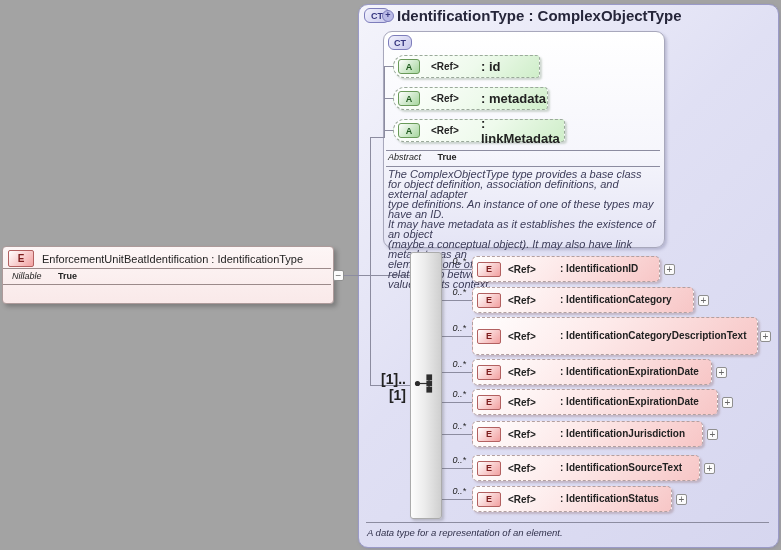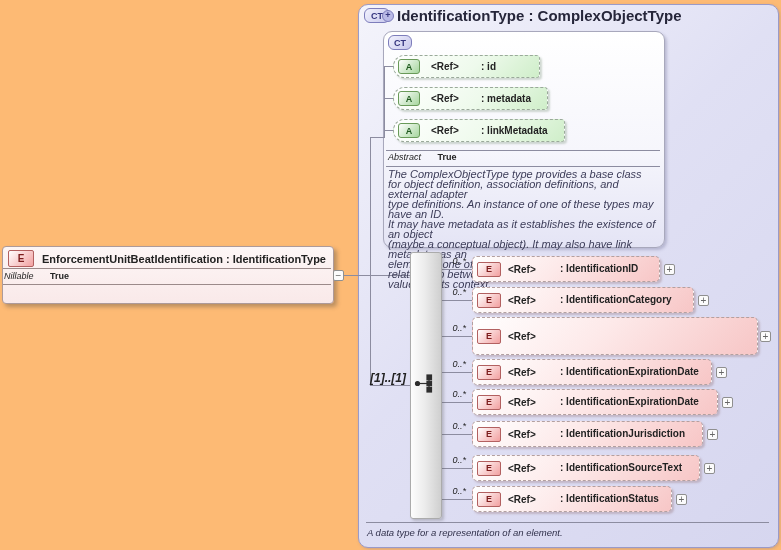--- a/index.html
+++ b/index.html
@@ -1,16 +1,16 @@
 <!DOCTYPE html>
 <html><head>
 <meta charset="utf-8">
 <style>
   html,body{margin:0;padding:0;background:#ffffff;}
-  #stage{position:relative;width:781px;height:550px;font-family:"Liberation Sans",sans-serif;overflow:hidden;background:#fdba74;}
+  #stage{position:relative;width:781px;height:550px;font-family:"Liberation Sans",sans-serif;overflow:hidden;background:#a3a3a3;}
   
   .type-box{position:absolute;left:358px;top:4px;width:419px;height:542px;border:1px solid #9a9ac8;border-radius:10px;
     background:linear-gradient(135deg,#f4f4fb 0%,#e0e0f4 45%,#d6d6ef 100%);box-shadow:1px 1px 3px rgba(120,120,160,.35);}
   .type-header{position:absolute;left:364px;top:7px;display:flex;align-items:center;gap:7px;}
   .type-title{font-size:15px;font-weight:bold;color:#26263a;}
   
   .base-box{position:absolute;left:383px;top:31px;width:280px;height:215px;border:1px solid #a8a8bc;border-radius:9px;
     background:linear-gradient(180deg,#ffffff 0%,#f6f6fc 55%,#e4e4f5 100%);box-shadow:2px 2px 3px rgba(90,90,130,.3);}
   .base-header{position:absolute;left:388px;top:35px;display:flex;align-items:center;gap:6px;}
   .base-title{font-size:11px;font-weight:bold;color:#26263a;}
@@ -22,41 +22,41 @@
   .ctp-icon .plus{position:absolute;right:-5px;top:1px;width:10px;height:10px;border:1px solid #7d7dbb;border-radius:50%;
     background:#b9b9e6;color:#34347e;font-size:9px;line-height:9px;text-align:center;font-weight:bold;}
   .e-icon{display:inline-flex;align-items:center;justify-content:center;width:22px;height:13px;border:1px solid #b26060;border-radius:2px;
     background:linear-gradient(135deg,#ffffff,#f2a0a0);font-size:9px;font-weight:bold;color:#7c1d1d;flex:none;}
   .a-icon{display:inline-flex;align-items:center;justify-content:center;width:20px;height:13px;border:1px solid #699a59;border-radius:3px;
     background:linear-gradient(135deg,#ffffff,#a6d69e);font-size:9px;font-weight:bold;color:#1f5a1f;flex:none;}
   
   .left-box{position:absolute;left:2px;top:246px;width:330px;height:56px;border:1px solid #ad9a9a;border-radius:4px;
     background:linear-gradient(180deg,#fdf6f6,#f9e9e9);box-shadow:3px 3px 4px rgba(60,60,60,.35);}
   .left-title-row{position:absolute;left:8px;top:250px;display:flex;align-items:center;gap:8px;}
-  .left-title{font-size:11px;font-weight:bold;color:#222;}
+  .left-title{font-size:11px;font-weight:normal;color:#222;}
   .lb-e-icon{display:inline-flex;align-items:center;justify-content:center;width:24px;height:15px;border:1px solid #b26060;border-radius:2px;
     background:linear-gradient(135deg,#ffffff,#f2a0a0);font-size:10px;font-weight:bold;color:#7c1d1d;}
   .hline{position:absolute;height:1px;background:#9b8a8a;}
   .prop-row{position:absolute;font-size:9px;color:#222;}
   .prop-label{font-style:italic;text-align:center;}
   .prop-value{font-weight:bold;margin-left:14px;}
   .annot{position:absolute;font-size:9.5px;font-style:italic;color:#30304a;}
   
   .attr-box{position:absolute;display:flex;align-items:center;border:1px dashed #9aa99a;border-radius:12px 4px 4px 12px;
     background:linear-gradient(135deg,#ffffff 0%,#eefaec 55%,#cfeec9 100%);box-shadow:2px 2px 2px rgba(80,110,80,.25);padding-left:4px;box-sizing:border-box;}
   .attr-box .ref{font-size:10px;font-weight:bold;color:#222;width:50px;margin-left:11px;flex:none;}
-  .attr-box .nm{font-size:10px;font-weight:bold;color:#222;}
+  .attr-box .nm{font-size:13px;font-weight:bold;color:#222;}
   
   .el-box{position:absolute;display:flex;align-items:center;border:1px dashed #b3a0a0;border-radius:5px;
     background:linear-gradient(135deg,#ffffff 0%,#fde9e9 45%,#f7c6c6 100%);box-shadow:2px 2px 2px rgba(120,70,70,.25);padding-left:4px;box-sizing:border-box;}
   .el-box .ref{font-size:10px;font-weight:bold;color:#222;width:52px;margin-left:7px;flex:none;}
   .el-box .nm{font-size:10px;font-weight:bold;color:#222;overflow-wrap:anywhere;line-height:12px;}
   
   .card{position:absolute;font-size:9px;font-style:italic;color:#222;width:38px;text-align:right;}
-  .card-seq{position:absolute;font-size:12px;font-style:italic;font-weight:bold;color:#222;width:38px;text-align:right;}
+  .card-seq{position:absolute;font-size:14px;font-weight:bold;color:#222;width:38px;text-align:right;}
   .seq-bar{position:absolute;left:410px;top:252px;width:30px;height:265px;border:1px solid #ababab;border-radius:3px;
     background:linear-gradient(90deg,#fdfdfd 0%,#ececec 45%,#cfcfcf 100%);box-shadow:2px 2px 3px rgba(90,90,90,.3);}
   .toggle{position:absolute;width:11px;height:11px;border:1px solid #8f8f8f;background:#fbfbfb;color:#666;
     font-size:10px;line-height:9px;text-align:center;box-sizing:border-box;border-radius:2px;}
   .doc-text{position:absolute;left:388px;top:169px;width:270px;font-size:11px;font-style:italic;color:#3c3c58;line-height:10px;white-space:pre-line;}
   .abstract-row{position:absolute;left:388px;top:152px;font-size:9px;color:#222;}
   svg.wires{position:absolute;left:0;top:0;pointer-events:none;}
 </style>
 </head>
 <body>
@@ -100,21 +100,21 @@
       <line x1="386" y1="166.5" x2="660" y2="166.5"></line>
     </g>
   </svg>
 
   <div class="left-box"></div>
   <div class="left-title-row">
     <span class="lb-e-icon">E</span>
     <span class="left-title">EnforcementUnitBeatIdentification : IdentificationType</span>
   </div>
   <div class="hline" style="left:3px;top:268px;width:328px;"></div>
-  <div class="prop-row" style="left:4px;top:271px;">
+  <div class="prop-row" style="left:12px;top:271px;">
     <span class="prop-label">Nillable</span>
     <span class="prop-value">True</span>
   </div>
   <div class="hline" style="left:3px;top:284px;width:328px;"></div>
 
   <div class="toggle" style="left:333px;top:270px;">−</div>
 
   <div class="attr-box" style="left:393px;top:55px;width:147px;height:23px;">
     <span class="a-icon">A</span>
     <span class="ref">&lt;Ref&gt;</span>
@@ -169,20 +169,21 @@
     <span class="e-icon">E</span>
     <span class="ref">&lt;Ref&gt;</span>
     <span class="nm">: IdentificationCategory</span>
   </div>
   <div class="toggle" style="left:698px;top:295px;">+</div>
 
   <div class="card" style="left:428px;top:323px;">0..*</div>
   <div class="el-box" style="left:472px;top:317px;width:286px;height:38px;">
     <span class="e-icon">E</span>
     <span class="ref">&lt;Ref&gt;</span>
+    <span class="nm" style="width:200px;">: IdentificationCategoryDescriptionText</span>
   </div>
   <div class="toggle" style="left:760px;top:331px;">+</div>
 
   <div class="card" style="left:428px;top:359px;">0..*</div>
   <div class="el-box" style="left:472px;top:359px;width:240px;height:26px;">
     <span class="e-icon">E</span>
     <span class="ref">&lt;Ref&gt;</span>
     <span class="nm">: IdentificationExpirationDate</span>
   </div>
   <div class="toggle" style="left:716px;top:367px;">+</div>

